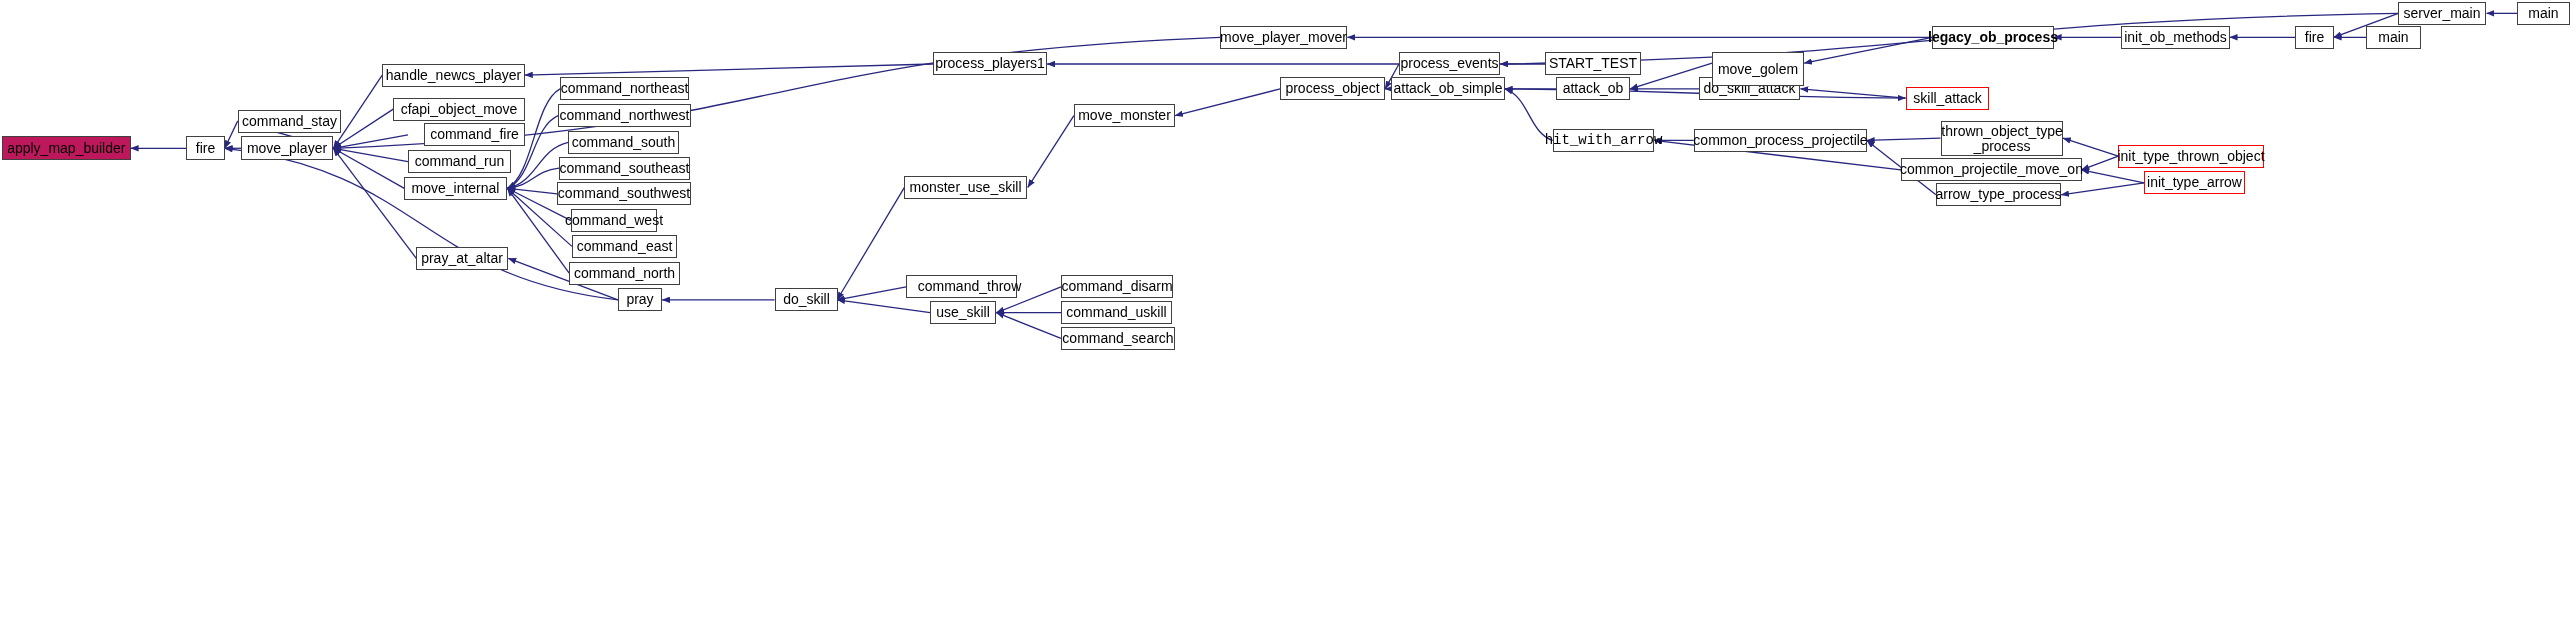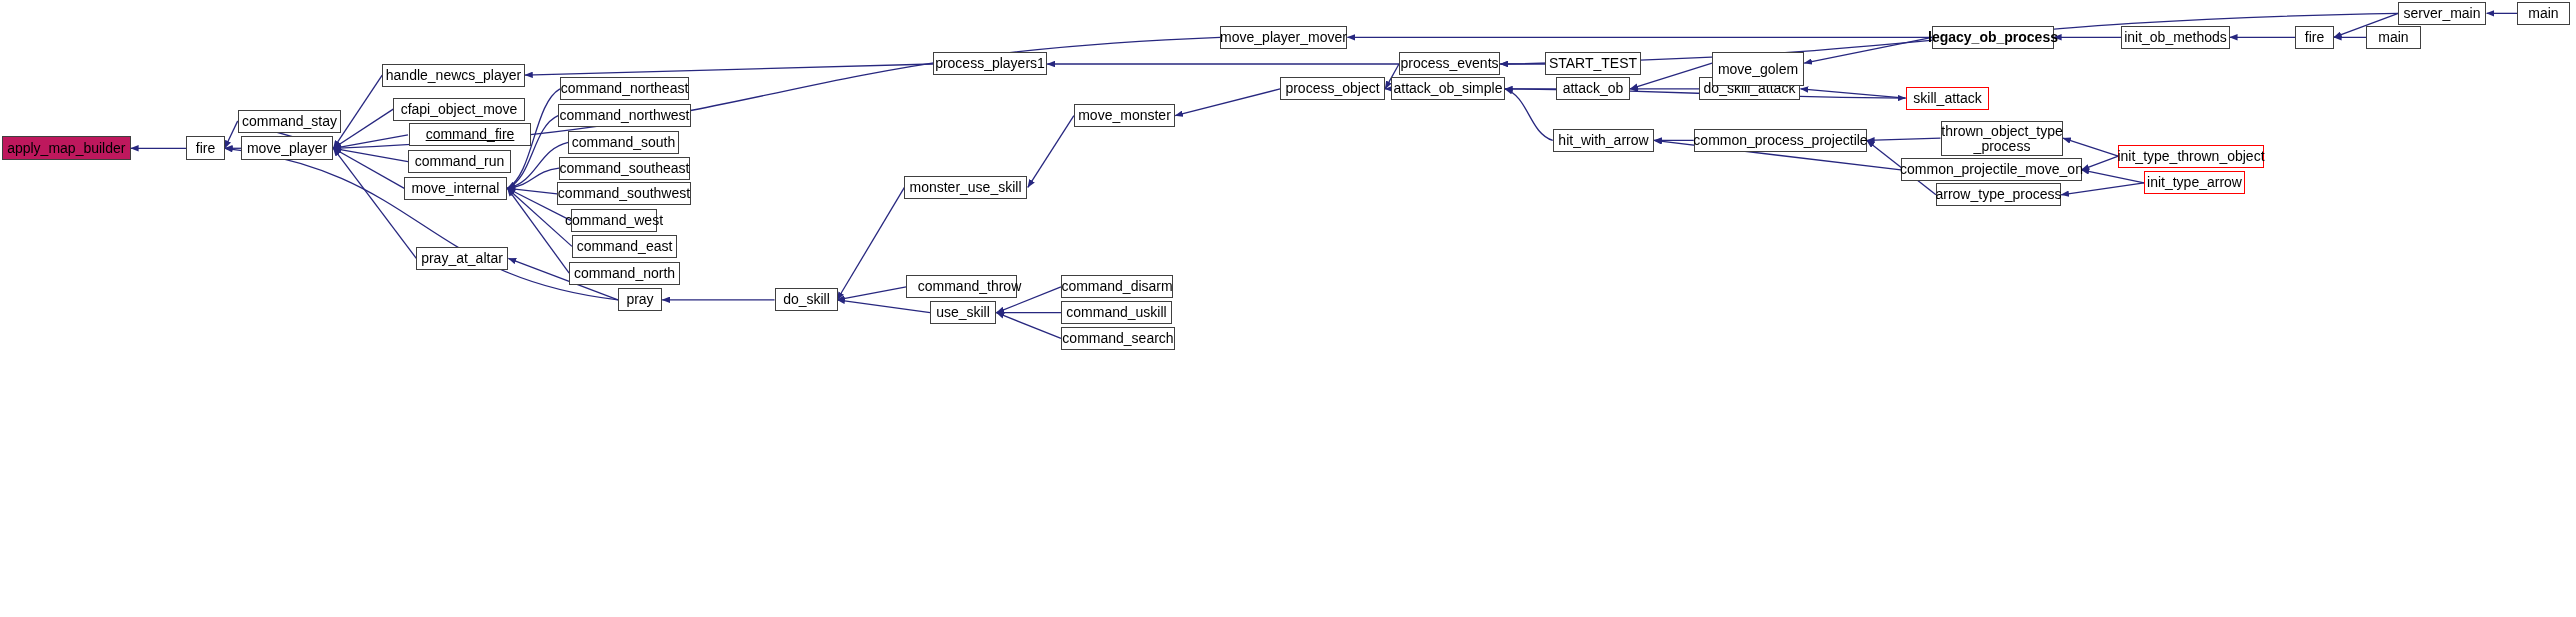--- a/index.html
+++ b/index.html
@@ -111,21 +111,21 @@
         <path d="M 2328 198.5 L 2238 211.5" fill="none" stroke="#27277f" stroke-width="1.4" marker-end="url(#arrowhead)"></path>
       </g>
   </svg>
   <div id="node-layer">
       <div class="node root" style="left: 1.8px; top: 136px; width: 129px; height: 24px;"><span class="lbl">apply_map_builder</span></div>
       <div class="node" style="left: 186px; top: 136px; width: 39px; height: 24px;"><span class="lbl">fire</span></div>
       <div class="node" style="left: 241px; top: 136px; width: 92px; height: 24px;"><span class="lbl">move_player</span></div>
       <div class="node" style="left: 238px; top: 110px; width: 103px; height: 23px;"><span class="lbl">command_stay</span></div>
       <div class="node" style="left: 382px; top: 64px; width: 143px; height: 23px;"><span class="lbl">handle_newcs_player</span></div>
       <div class="node" style="left: 393px; top: 98px; width: 132px; height: 23px;"><span class="lbl">cfapi_object_move</span></div>
-      <div class="node" style="left: 409px; top: 123px; width: 122px; height: 23px; text-decoration: underline;"><span class="lbl">command_fire</span></div>
+      <div class="node" style="left: 424px; top: 123px; width: 101px; height: 23px;"><span class="lbl">command_fire</span></div>
       <div class="node" style="left: 408px; top: 150px; width: 103px; height: 23px;"><span class="lbl">command_run</span></div>
       <div class="node" style="left: 404px; top: 177px; width: 103px; height: 23px;"><span class="lbl">move_internal</span></div>
       <div class="node" style="left: 560px; top: 77px; width: 129px; height: 23px;"><span class="lbl">command_northeast</span></div>
       <div class="node" style="left: 558px; top: 104px; width: 133px; height: 23px;"><span class="lbl">command_northwest</span></div>
       <div class="node" style="left: 568px; top: 131px; width: 111px; height: 23px;"><span class="lbl">command_south</span></div>
       <div class="node" style="left: 559px; top: 157px; width: 131px; height: 23px;"><span class="lbl">command_southeast</span></div>
       <div class="node" style="left: 557px; top: 182px; width: 134px; height: 23px;"><span class="lbl">command_southwest</span></div>
       <div class="node" style="left: 571px; top: 209px; width: 86px; height: 23px;"><span class="lbl">command_west</span></div>
       <div class="node" style="left: 572px; top: 235px; width: 105px; height: 23px;"><span class="lbl">command_east</span></div>
       <div class="node" style="left: 569px; top: 262px; width: 111px; height: 23px;"><span class="lbl">command_north</span></div>
@@ -148,21 +148,21 @@
       <div class="node" style="left: 1556px; top: 77px; width: 74px; height: 23px;"><span class="lbl">attack_ob</span></div>
       <div class="node" style="left: 1699px; top: 77px; width: 101px; height: 23px;"><span class="lbl">do_skill_attack</span></div>
       <div class="node highlight" style="left: 1906px; top: 87px; width: 83px; height: 23px;"><span class="lbl">skill_attack</span></div>
       <div class="node" style="left: 1712px; top: 52px; width: 92px; height: 34px;"><span class="lbl">move_golem</span></div>
       <div class="node" style="left: 1932px; top: 26px; width: 122px; height: 23px; font-weight: bold;"><span class="lbl">legacy_ob_process</span></div>
       <div class="node" style="left: 2121px; top: 26px; width: 109px; height: 23px;"><span class="lbl">init_ob_methods</span></div>
       <div class="node" style="left: 2295px; top: 26px; width: 39px; height: 23px;"><span class="lbl">fire</span></div>
       <div class="node" style="left: 2366px; top: 26px; width: 55px; height: 23px;"><span class="lbl">main</span></div>
       <div class="node" style="left: 2398px; top: 1.8px; width: 88px; height: 23px;"><span class="lbl">server_main</span></div>
       <div class="node" style="left: 2517px; top: 1.8px; width: 53px; height: 23px;"><span class="lbl">main</span></div>
-      <div class="node" style="left: 1553px; top: 129px; width: 101px; height: 23px;"><span class="lbl">hit_with_arrow</span></div>
+      <div class="node" style="left: 1553px; top: 129px; width: 101px; height: 23px; font-family: Liberation Mono, monospace;"><span class="lbl">hit_with_arrow</span></div>
       <div class="node" style="left: 1694px; top: 129px; width: 173px; height: 23px;"><span class="lbl">common_process_projectile</span></div>
       <div class="node" style="left: 1941px; top: 121px; width: 122px; height: 35px;"><span class="lbl">thrown_object_type
 _process</span></div>
       <div class="node" style="left: 1901px; top: 158px; width: 181px; height: 23px;"><span class="lbl">common_projectile_move_on</span></div>
       <div class="node" style="left: 1936px; top: 183px; width: 125px; height: 23px;"><span class="lbl">arrow_type_process</span></div>
       <div class="node highlight" style="left: 2118px; top: 145px; width: 146px; height: 23px;"><span class="lbl">init_type_thrown_object</span></div>
       <div class="node highlight" style="left: 2144px; top: 171px; width: 101px; height: 23px;"><span class="lbl">init_type_arrow</span></div>
     </div>
 </div>
 

